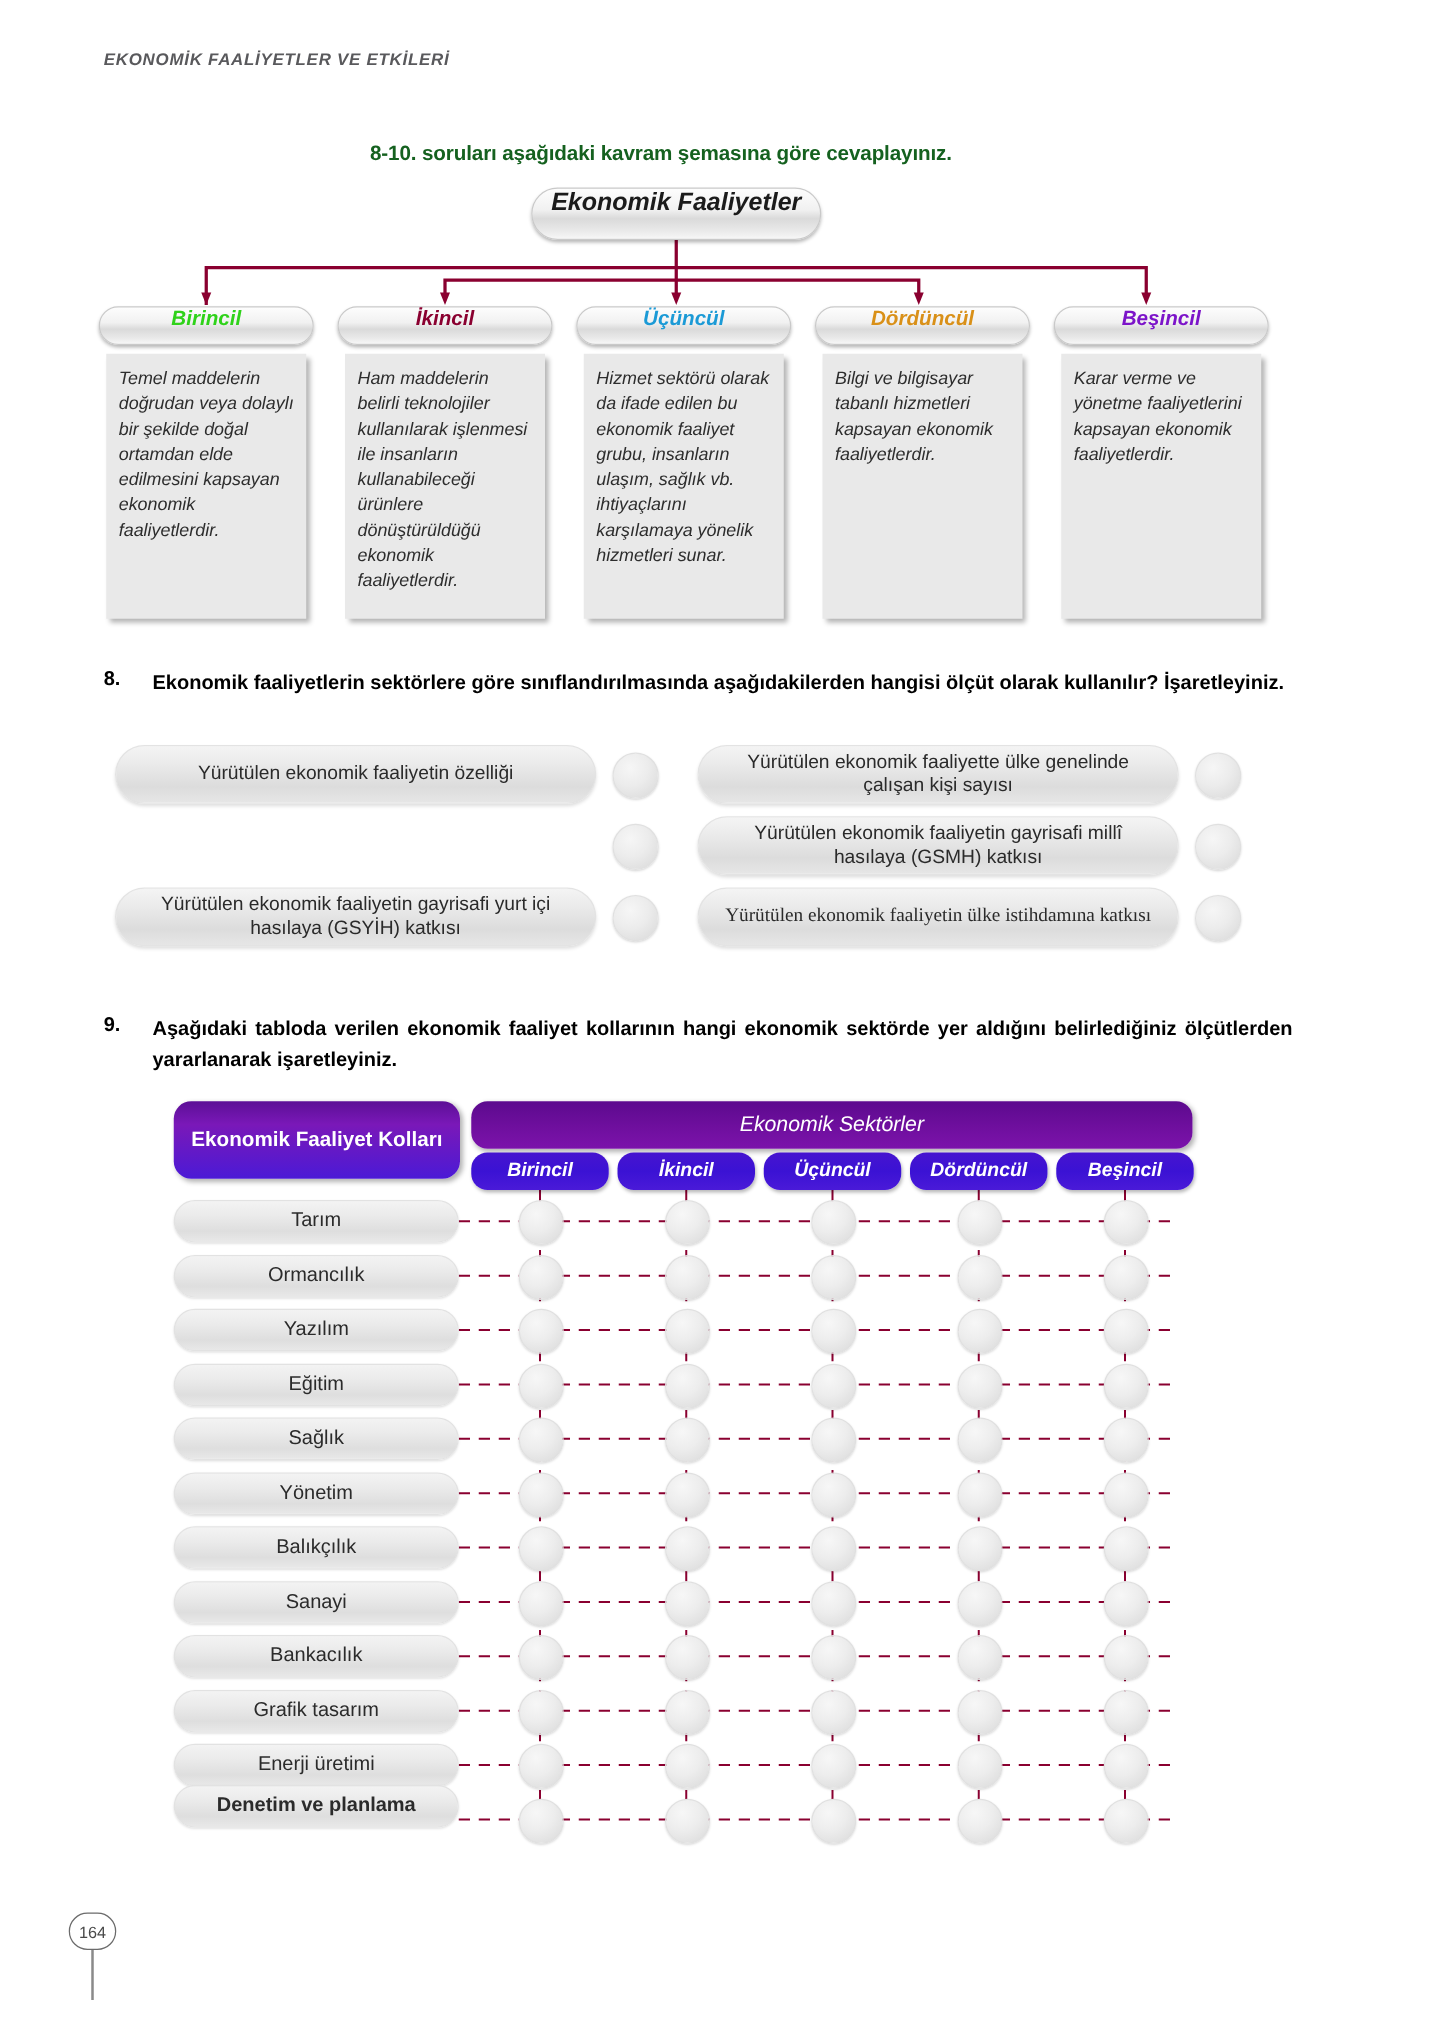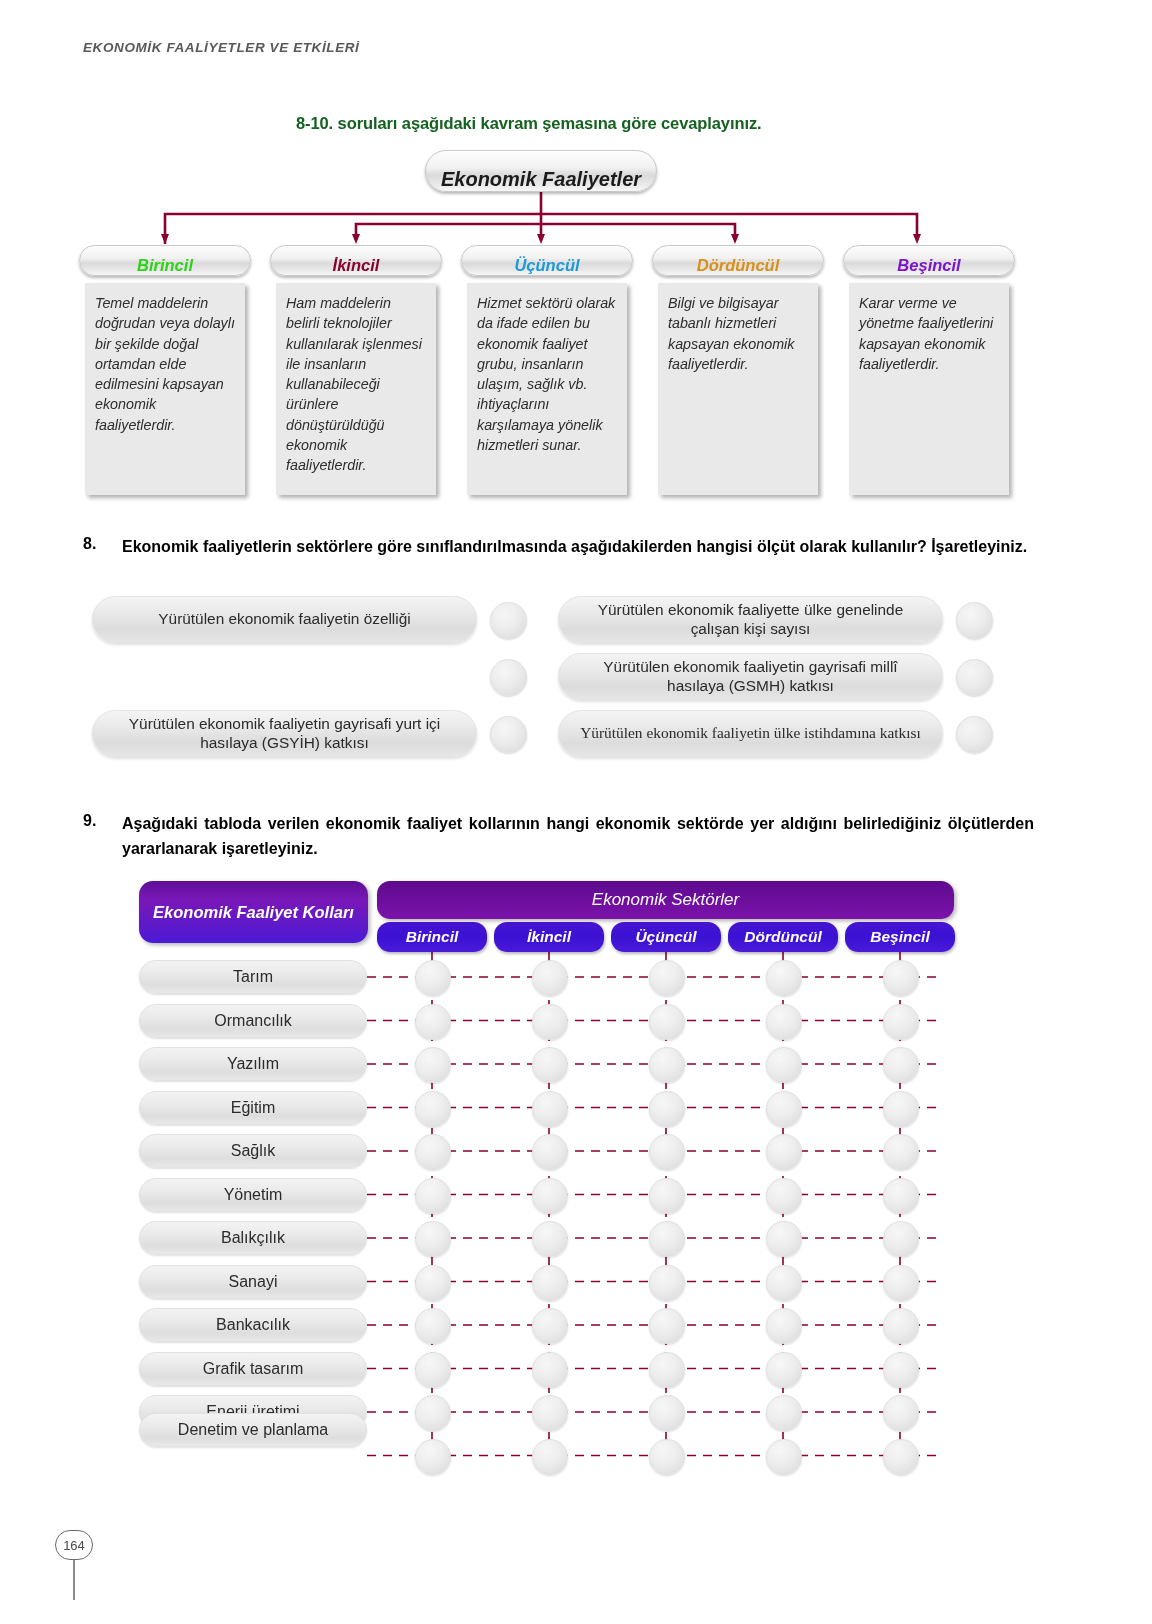--- a/index.html
+++ b/index.html
@@ -27,21 +27,21 @@
   }
 
   
   .scheme{position:absolute;left:0;top:140px;width:1152px;height:370px;}
 
   .pill{
     border-radius:999px;
     background:linear-gradient(to bottom,#fdfdfd 0%,#f1f1f1 42%,#dadada 60%,#eaeaea 85%,#f7f7f7 100%);
     border:1px solid #c9c9c9;
     box-shadow:0 2px 3px rgba(0,0,0,.28);
-    display:flex;align-items:flex-end;justify-content:center;
+    display:flex;align-items:flex-start;justify-content:center;
     box-sizing:border-box;
   }
 
   .root-node{
     position:absolute;left:425px;top:10px;width:232px;height:42px;
     font-size:20px;font-weight:bold;font-style:italic;color:#1b1b1b;
   }
 
   .lvl-node{
     position:absolute;top:105px;width:172px;height:31px;
@@ -101,21 +101,21 @@
   
   .tbl{position:absolute;left:0;top:878px;width:1152px;height:620px;}
   .tbl-lines{position:absolute;left:0;top:0;width:1152px;height:620px;}
 
   .corner-head{
     position:absolute;left:139px;top:3px;width:229px;height:62px;
     border-radius:14px;
     background:linear-gradient(to bottom,#5c0f96 0%,#7a18b8 30%,#4b1ad6 100%);
     box-shadow:2px 2px 4px rgba(0,0,0,.3);
     display:flex;align-items:center;justify-content:center;
-    color:#fff;font-size:16.5px;font-style:italic;font-weight:600;
+    color:#fff;font-size:16.5px;font-weight:600;
     box-sizing:border-box;text-align:center;
   }
   .sect-head{
     position:absolute;left:377px;top:3px;width:577px;height:38px;
     border-radius:13px;
     background:linear-gradient(to bottom,#5c0a8e 0%,#6f0f9e 55%,#7b13ab 100%);
     box-shadow:2px 2px 4px rgba(0,0,0,.3);
     display:flex;align-items:center;justify-content:center;
     color:#fff;font-size:17px;font-style:italic;
     box-sizing:border-box;
@@ -325,21 +325,21 @@
         <div class="cell-bubble" style="left: 532px; top: 473.5px;"></div>
         <div class="cell-bubble" style="left: 649px; top: 473.5px;"></div>
         <div class="cell-bubble" style="left: 766px; top: 473.5px;"></div>
         <div class="cell-bubble" style="left: 883px; top: 473.5px;"></div>
         <div class="row-label" style="top: 517px;">Enerji üretimi</div>
         <div class="cell-bubble" style="left: 415px; top: 517px;"></div>
         <div class="cell-bubble" style="left: 532px; top: 517px;"></div>
         <div class="cell-bubble" style="left: 649px; top: 517px;"></div>
         <div class="cell-bubble" style="left: 766px; top: 517px;"></div>
         <div class="cell-bubble" style="left: 883px; top: 517px;"></div>
-        <div class="row-label" style="top: 535px;">Denetim ve planlama</div>
+        <div class="row-label" style="top: 550px; font-weight: bold;">Denetim ve planlama</div>
         <div class="cell-bubble" style="left: 415px; top: 560.5px;"></div>
         <div class="cell-bubble" style="left: 532px; top: 560.5px;"></div>
         <div class="cell-bubble" style="left: 649px; top: 560.5px;"></div>
         <div class="cell-bubble" style="left: 766px; top: 560.5px;"></div>
         <div class="cell-bubble" style="left: 883px; top: 560.5px;"></div>
       </div>
   </div>
 
   <div class="pagenum">164</div>
   <div class="pagerule"></div>

